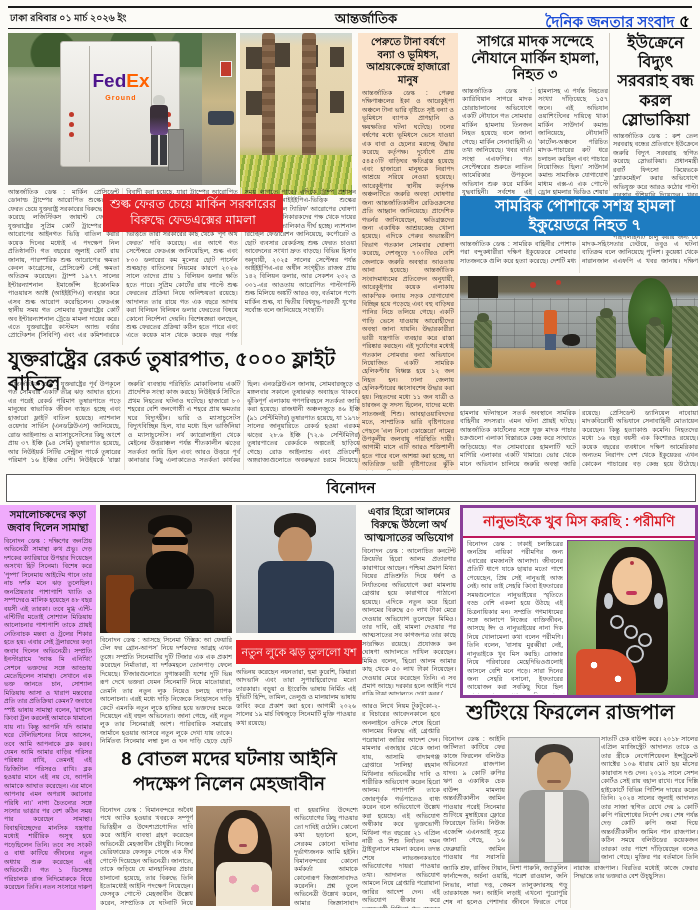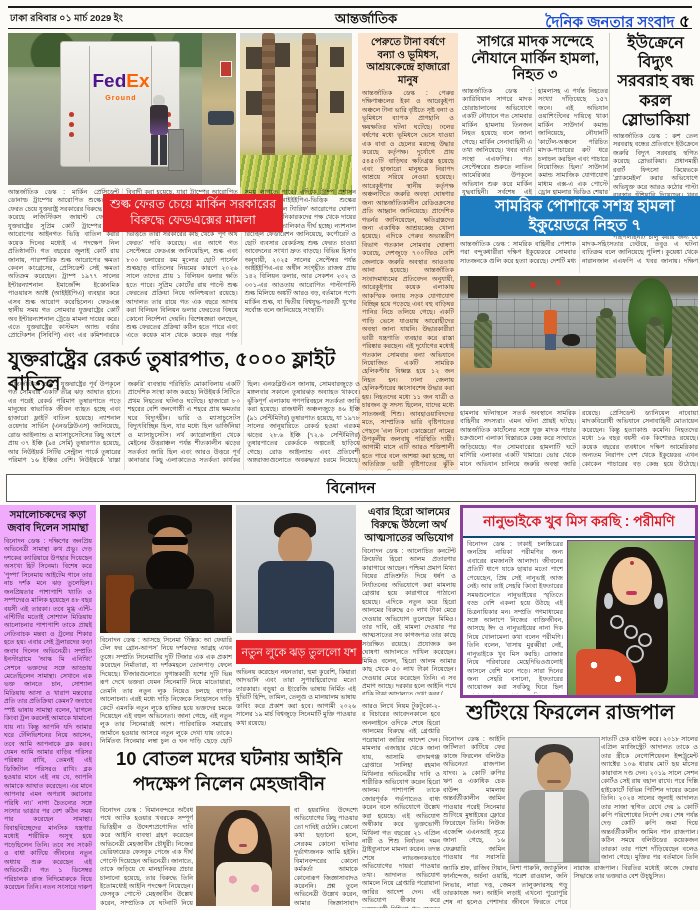--- a/index.html
+++ b/index.html
@@ -21,21 +21,21 @@
   .redbox{background:#e52329;color:#fff;font-weight:normal;text-align:center;
           display:flex;align-items:center;justify-content:center;}
   .bluebox{background:#1e7cc1;color:#fff;font-weight:bold;text-align:center;
           display:flex;align-items:center;justify-content:center;}
   .peach{background:#fbe3cb;}
   .pink{background:#f0abfc;}
   .binodon-box{border:1px solid #5a5a5a;display:flex;align-items:center;justify-content:center;
                font-weight:bold;font-size:15px;color:#111;background:#fff;}
   .pari-box{border:3px solid #8a3f98;background:#fff;}
   .pari-banner{color:#d91c24;font-weight:bold;font-size:14px;text-align:center;
-               border-bottom:2px solid #0c4a6e;background:#f6eef8;
+               border-bottom:2px solid #be185d;background:#f6eef8;
                display:flex;align-items:center;justify-content:center;}
   
   .fedex-photo{background:linear-gradient(180deg,#89a06b 0%,#7d946a 18%,#aab394 30%,#9aa08f 60%,#8d8d85 78%,#7f7f78 100%);}
   .truck{background:linear-gradient(180deg,#f4f3ef,#dddbd4);border:1px solid #b9b6ad;border-radius:3px;}
   .truck-line{background:#b5b2a9;}
   .fedex-fed{color:#4d148c;font-weight:bold;}
   .fedex-ex{color:#ff6200;font-weight:bold;}
   .fedex-ground{color:#ff6200;font-weight:bold;letter-spacing:1px;}
   .taillight{background:#c0392b;border-radius:50%;width:5px;height:5px;}
   .palm-photo{background:linear-gradient(180deg,#cfd8d2 0%,#e7d8b4 8%,#e3d2ac 60%,#d8c79e 70%,#b7bd62 78%,#aebd4f 100%);}
@@ -57,21 +57,21 @@
   .meh-photo{background:linear-gradient(180deg,#a98a6b 0%,#8a6c4e 70%,#75583d 100%);}
   .raj-photo{background:linear-gradient(180deg,#dcdcda 0%,#cccccb 70%,#bdbdbb 100%);}
   .vline{background:#cfc9bd;width:1px;}
 </style>
 </head>
 <body>
 
 <div class="page">
 
   <div class="abs rule" style="left:8px;top:6px;width:684px;height:2px;"></div>
-  <div class="abs hdr-left" style="left:10px;top:11px;">ঢাকা রবিবার ০১ মার্চ 2029 ইং</div>
+  <div class="abs hdr-left" style="left:10px;top:11px;">ঢাকা রবিবার ০১ মার্চ ২০২৬ ইং</div>
   <div class="abs hdr-center" style="left:16px;top:9px;width:700px;text-align:center;">আন্তর্জাতিক</div>
   <div class="abs" style="right:10px;top:8px;">
     <span class="hdr-right">দৈনিক জনতার সংবাদ</span>
     <span class="hdr-page">৫</span>
   </div>
   <div class="abs rule" style="left:8px;top:28px;width:684px;height:1px;"></div>
 
   <div class="abs photo fedex-photo" style="left:8px;top:33px;width:228px;height:152px;">
     <div class="abs" style="left:0;top:0;width:228px;height:34px;background:radial-gradient(circle at 20% 60%,#3f5b2f 12%,transparent 13%),radial-gradient(circle at 55% 40%,#48663a 18%,transparent 19%),radial-gradient(circle at 85% 55%,#54734a 16%,transparent 17%),#6d8457;"></div>
     <div class="abs" style="right:0;top:0;width:34px;height:152px;background:linear-gradient(180deg,#7f8a66 0%,#c9b788 45%,#8b8a7f 100%);"></div>
@@ -177,21 +177,21 @@
     <div class="abs" style="left:38px;top:8px;width:42px;height:26px;background:#241f1a;border-radius:50% 50% 30% 30%;"></div>
     <div class="abs face" style="left:42px;top:22px;width:34px;height:38px;background:#c09068;"></div>
     <div class="abs" style="left:22px;top:56px;width:76px;height:72px;background:#2d3a4e;border-radius:12px 12px 0 0;"></div>
   </div>
 
   <div class="abs bodytxt" style="left:100px;top:636px;width:132px;height:108px;">বিনোদন ডেস্ক : আসছে সিনেমা 'টক্সিক: আ ফেয়ারি টেল ফর গ্রোন-আপস' নিয়ে দর্শকদের আগ্রহ এখন তুঙ্গে। সম্প্রতি সিনেমাটির দুটি টিজার এক এক প্রকাশ করেছেন নির্মাতারা, যা দর্শকমহলে তোলপাড় ফেলে দিয়েছে। টিজারগুলোতে যুগান্তকারী যশের দুটি ভিন্ন রূপ দেখে ভক্তরা যেমন সিনেমাটি নিয়ে মাতোয়ারা, তেমনি তার নতুন লুক নিয়েও চলছে ব্যাপক আলোচনা। এরই মধ্যে দাড়ি নিজেকে সিংহাসনে দাড়ি কেটে এমনকি নতুন লুকে হাজির হয়ে ভক্তদের চমকে দিয়েছেন এই বহুল অভিনেতা। জানা গেছে, এই নতুন লুক তার সিনেমারই অংশ। পারিবারিক সমারোহ জার্মানে হওয়ার আসরে নতুন লুকে দেখা যায় তাকে। নির্মিতব্য সিনেমার লম্বা চুল ও ঘন দাড়ি ছেড়ে ছোট চুলে এক্কম ক্লিন শেভড লুকে হাজির হয়ে ভক্তদের চমকে দিয়েছেন তিনি। তার এই পরিবর্তনের ভিডিও প্রকাশের পর থেকেই নেট দুনিয়ায় তোলপাড় শুরু হয়েছে। সিনেমাটির টিজারে দর্শকে দুটি ভিন্ন চরিত্রে</div>
 
   <div class="abs redbox" style="left:236px;top:640px;width:120px;height:24px;font-size:11px;line-height:1.1;padding:0 3px;">নতুন লুকে ঝড় তুললো যশ</div>
   <div class="abs bodytxt" style="left:236px;top:668px;width:120px;height:76px;">অভিনয় করেছেন নয়নতারা, হুমা কুরেশি, কিয়ারা আদভানি এবং তারা সুপারহিরোদের মতো তারকারা। বড়ুয়া ও ইংরেজি ভাষায় নির্মিত এই মুভিটি হিন্দি, তামিল, তেলুগু ও মালয়ালম ভাষায় ডাবিং করে প্রকাশ করা হবে। আগামী ২০২৬ সালের ১৯ মার্চ বিশ্বজুড়ে সিনেমাটি মুক্তি পাওয়ার কথা রয়েছে।</div>
 
-  <div class="abs hl" style="left:100px;top:747px;width:258px;font-size:18.5px;line-height:1.35;">10 বোতল মদের ঘটনায় আইনি পদক্ষেপ নিলেন মেহজাবীন</div>
+  <div class="abs hl" style="left:100px;top:747px;width:258px;font-size:18.5px;line-height:1.35;">8 বোতল মদের ঘটনায় আইনি পদক্ষেপ নিলেন মেহজাবীন</div>
   <div class="abs bodytxt" style="left:100px;top:806px;width:93px;height:100px;">বিনোদন ডেস্ক : বিমানবন্দরে অবৈধ পথে আটক হওয়ার খবরকে সম্পূর্ণ ভিত্তিহীন ও উদ্দেশ্যপ্রণোদিত দাবি করে আইনি ব্যবস্থা গ্রহণ করেছেন অভিনেত্রী মেহজাবীন চৌধুরী। নিজের ভেরিফায়েড ফেসবুক পেজে এক দীর্ঘ পোস্টে দিয়েছেন অভিনেত্রী। জানাতে, তাকে জড়িয়ে যে মানহানিকর প্রচার চালানো হয়েছে, তার বিরুদ্ধে তিনি ইতোমধ্যেই আইনি পদক্ষেপ নিয়েছেন। ফেসবুক পোস্টে মেহজাবীন উল্লেখ করেন, সাম্প্রতিক যে ঘটনাটি নিয়ে আমাকে উদ্দেশ্য করে মানহানিকর প্রচার চালানো হয়েছে, সে বিষয়ে আমি ইতোমধ্যে আইনি পদক্ষেপ গ্রহণ করেছি। এ বিষয়ে কর্তৃপক্ষের পরিপ্রেক্ষিতে জানাতে চাই। মেহজাবীন লেখেন, প্রথমত, ভ্রমণের কোনো ঘটনায় আমাকে কখনোই বিমানবন্দরে আটক করা হয়নি। আমার কোনো দুর্ব্যবহার বা পণ্যের আটকানো হয়নি।</div>
   <div class="abs photo meh-photo" style="left:196px;top:806px;width:94px;height:100px;">
     <div class="abs" style="left:18px;top:4px;width:58px;height:96px;background:#2c2118;border-radius:45% 45% 20% 20%;"></div>
     <div class="abs face" style="left:32px;top:12px;width:30px;height:36px;background:#e4b58b;"></div>
     <div class="abs" style="left:43px;top:38px;width:8px;height:3px;background:#a14a52;border-radius:2px;"></div>
     <div class="abs" style="left:20px;top:56px;width:56px;height:44px;background:radial-gradient(circle at 30% 40%,#e8a0b0 8%,transparent 9%),radial-gradient(circle at 70% 60%,#e8a0b0 8%,transparent 9%),#f0e6d2;border-radius:10px 10px 0 0;"></div>
   </div>
   <div class="abs bodytxt" style="left:294px;top:806px;width:64px;height:100px;">বা হয়রানির উদ্দেশ্যে অভিযোগের কিছু পাওয়ার তো দাবিই ওঠেনি। কোনো কথা ছড়ানো হলে, সেরকম কোনো ঘটনার দুর্ভাগ্যজনক আমি হইনি। বিমানবন্দরের কোনো কর্মকর্তা আমাকে কোনোরূপ জিজ্ঞাসাবাদও করেননি। প্রশ্ন তুলে অভিনেত্রী উল্লেখ করেন, আমার জিজ্ঞাসাবাদ করার, আমার লাগেজ থেকে কিছু অবৈধ কিছু পাওয়ার দাবিগুলো সম্পূর্ণ মিথ্যা ও ভিত্তিহীন। কোনো ধরনের প্রমাণ ছাড়া ক্ষোভ প্রকাশ করে অভিনেত্রী বলেন, দুর্ভাগ্যজনকভাবে মানহানি এখন খুব স্বাভাবিক ব্যাপারে পরিণত হয়েছে। যে খবরটি ছড়ানো হয়েছে, তার নিয়মে একটিও প্রমাণ কেউ দিতে পারবেন না যে আমার লাগেজে অবৈধ কিছু পাওয়া গেছে। অথচ ক্লিকবেইটের জন্য আমার ছবি ব্যবহার করা হয়েছে। মেহজাবীনের মতে, এ ধরনের ঘটনা অত্যন্ত উদ্বেগজনক।</div>
 
   <div class="abs" style="left:362px;top:505px;width:94px;height:194px;">

